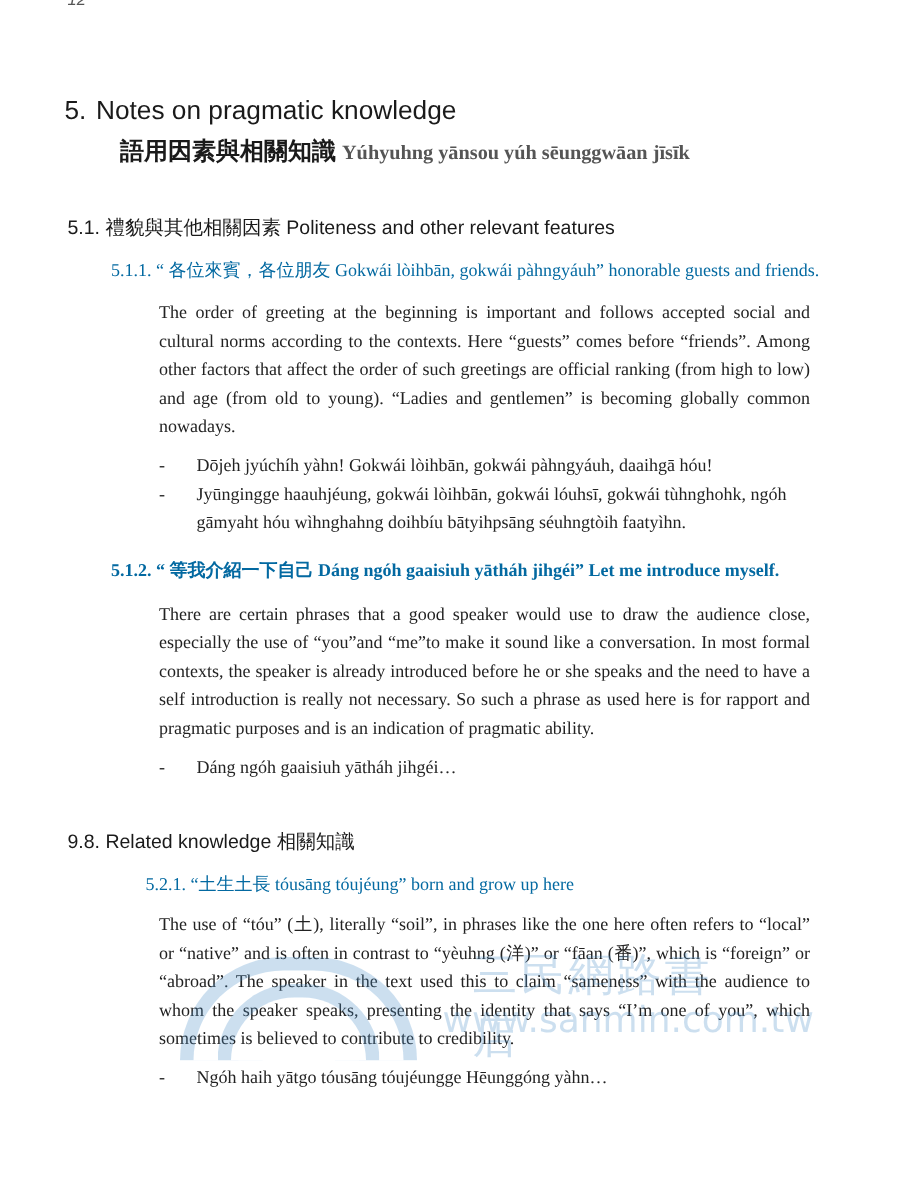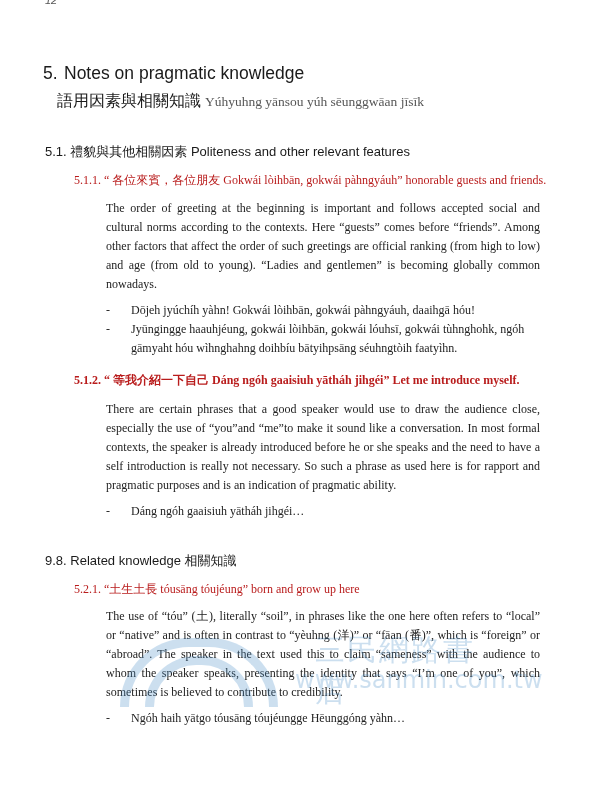--- a/index.html
+++ b/index.html
@@ -12,34 +12,34 @@
     font-family: "Liberation Sans", sans-serif; font-style: italic;
     font-size: 11px; color: #555;
   }
   .h1 {
     position: absolute; left: 43px; top: 63px;
     font-family: "Liberation Sans", sans-serif; font-size: 17.5px; color: #1a1a1a;
     display: flex;
   }
   .h1 .num { width: 21px; }
   .h1-sub {
-    position: absolute; left: 57px; top: 91px; font-size: 16px;
-    font-family: "Liberation Sans", sans-serif; color: #1a1a1a;
+    position: absolute; left: 80px; top: 91px; font-size: 16px;
+    font-family: "Liberation Sans", sans-serif; color: #1a1a1a; font-weight: bold;
   }
   .h1-sub .roman {
     font-family: "Liberation Serif", serif; font-size: 13.5px; color: #555;
     margin-left: 4px;
   }
   .h2 {
     position: absolute; left: 45px;
     font-family: "Liberation Sans", sans-serif; font-size: 13px; color: #1a1a1a;
   }
   .h3 {
     position: absolute; left: 74px;
-    font-family: "Liberation Serif", serif; font-size: 12px; color: #b91c1c;
+    font-family: "Liberation Serif", serif; font-size: 12px; color: #0369a1;
     white-space: nowrap;
   }
   .para {
     position: absolute; left: 106px; width: 434px;
     font-family: "Liberation Serif", serif; font-size: 12px; line-height: 19px;
     text-align: justify; color: #222;
   }
   .bullet {
     position: absolute; left: 106px; width: 434px;
     font-family: "Liberation Serif", serif; font-size: 12px; line-height: 19px;
@@ -92,21 +92,21 @@
 
 <div class="h3" style="top:372px;font-weight:bold;">5.1.2. “ 等我介紹一下自己 Dáng ngóh gaaisiuh yātháh jihgéi” Let me introduce myself.</div>
 <div class="para" style="top:400px;">There are certain phrases that a good speaker would use to draw the audience close, especially the use of “you”and “me”to make it sound like a conversation. In most formal contexts, the speaker is already introduced before he or she speaks and the need to have a self introduction is really not necessary. So such a phrase as used here is for rapport and pragmatic purposes and is an indication of pragmatic ability.</div>
 <div class="bullet" style="top:502px;">
   <span class="dash">-</span>
   <span class="txt">Dáng ngóh gaaisiuh yātháh jihgéi…</span>
 </div>
 
 <div class="h2" style="top:552px;">9.8. Related knowledge 相關知識</div>
 
-<div class="h3" style="top:581px;">5.2.1. “土生土長 tóusāng tóujéung” born and grow up here</div>
+<div class="h3" style="top:581px;margin-left:23px;">5.2.1. “土生土長 tóusāng tóujéung” born and grow up here</div>
 <div class="para" style="top:607px;">The use of “tóu” (土), literally “soil”, in phrases like the one here often refers to “local” or “native” and is often in contrast to “yèuhng (洋)” or “fāan (番)”, which is “foreign” or “abroad”. The speaker in the text used this to claim “sameness” with the audience to whom the speaker speaks, presenting the identity that says “I’m one of you”, which sometimes is believed to contribute to credibility.</div>
 <div class="bullet" style="top:709px;">
   <span class="dash">-</span>
   <span class="txt">Ngóh haih yātgo tóusāng tóujéungge Hēunggóng yàhn…</span>
 </div>
 
 <div class="watermark">
   <div class="wm-arc" style="left:0; top:10px; width:140px; height:60px;"></div>
   <div class="wm-arc" style="left:25px; top:28px; width:90px; height:42px;"></div>
   <div class="wm-text">三民網路書店</div>

